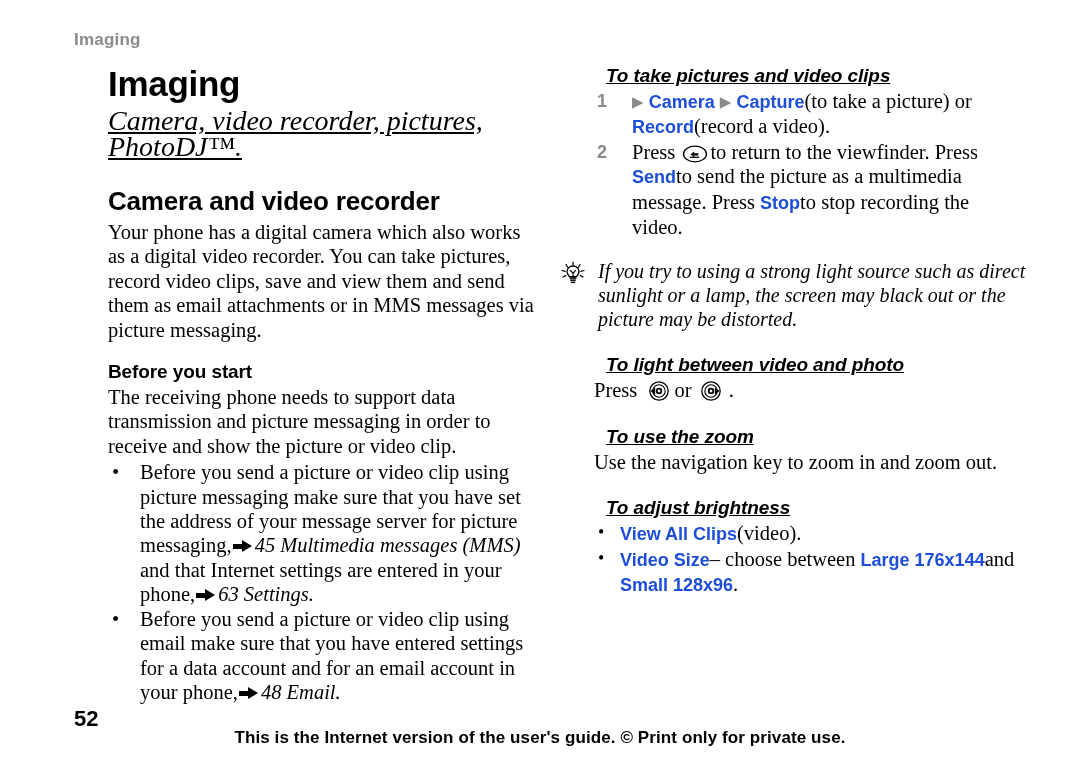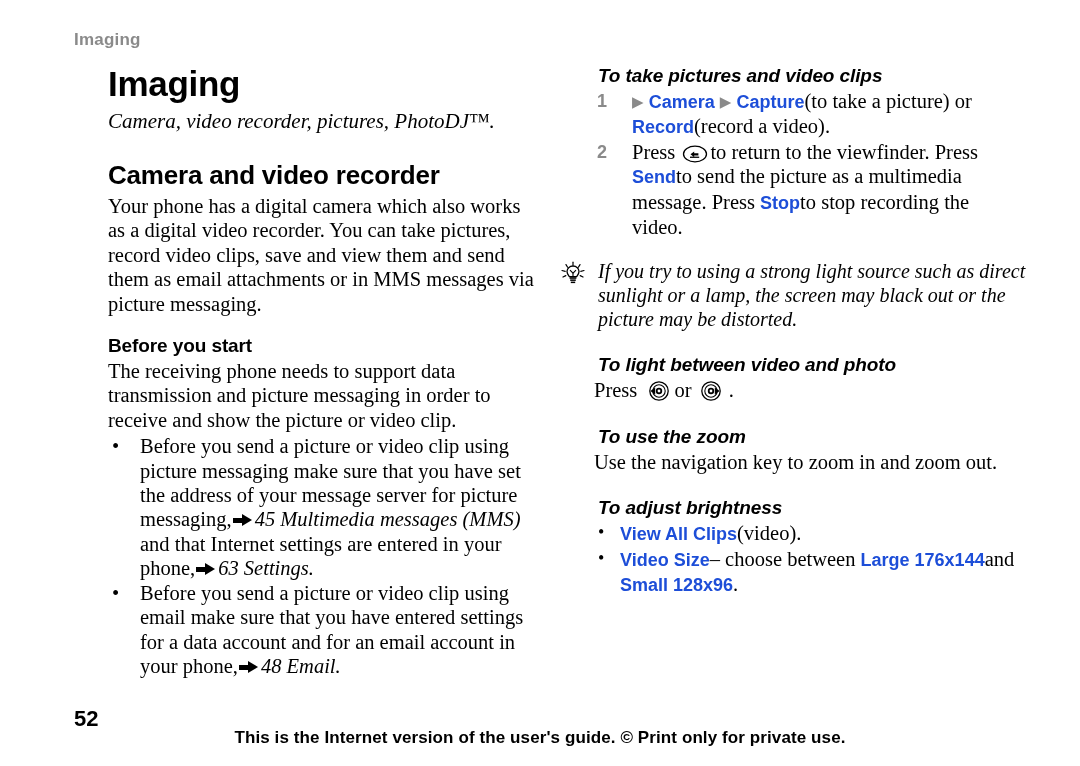--- a/index.html
+++ b/index.html
@@ -52,23 +52,24 @@
     font-family: "Liberation Sans", sans-serif;
     font-weight: bold;
     font-size: 35px;
     line-height: 40px;
     margin: 0 0 4px 0;
     letter-spacing: -0.3px;
   }
   .chapter-subtitle {
     font-family: "Liberation Serif", serif;
     font-style: italic;
-    font-size: 21px;
+    font-size: 28px;
     line-height: 26px;
     margin: 0 0 26px 0;
+    text-decoration: underline;
   }
   h2.section-title {
     font-family: "Liberation Sans", sans-serif;
     font-weight: bold;
     font-size: 26px;
     line-height: 30px;
     margin: 0 0 4px 0;
     letter-spacing: -0.2px;
   }
   h3.sub-title {
@@ -78,22 +79,23 @@
     line-height: 24px;
     margin: 18px 0 1px 0;
     letter-spacing: -0.1px;
   }
   h3.proc-title {
     font-family: "Liberation Sans", sans-serif;
     font-weight: bold;
     font-style: italic;
     font-size: 19px;
     line-height: 24px;
-    margin: 0 0 1px 4px;
+    margin: 0 0 1px 12px;
     letter-spacing: -0.1px;
+    text-decoration: underline;
   }
   h3.proc-title.spaced { margin-top: 22px; }
 
   
   p.body {
     font-family: "Liberation Serif", serif;
     font-size: 20.5px;
     line-height: 24.4px;
     margin: 0;
   }

